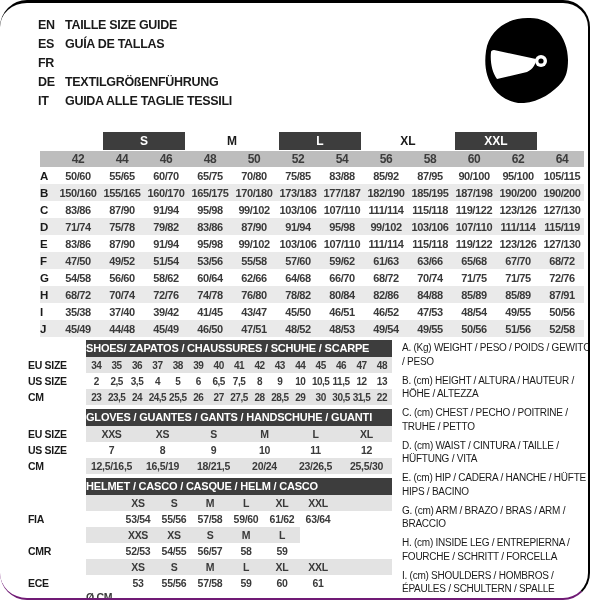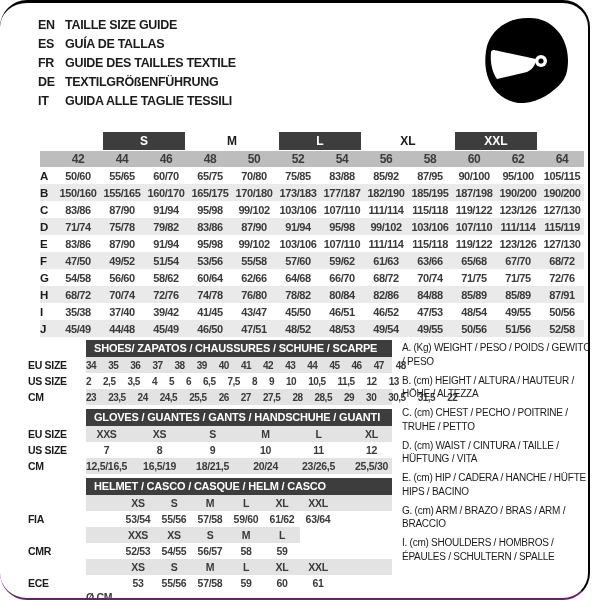--- a/index.html
+++ b/index.html
@@ -31,23 +31,23 @@
   .gseg{flex:none;display:flex;align-items:center;justify-content:center;
         font-size:12px;color:var(--ink);height:18px;}
   .gseg.dark{background:var(--dark);color:#fff;margin:0 3px;}
   .bandrow{background:var(--band);height:16px;font-size:12px;letter-spacing:-0.3px;}
   .bandrow .mcell{color:#3c3c3c;}
 
   
   .block{position:absolute;left:28px;display:grid;grid-template-columns:58px 306px;
          font-weight:bold;color:var(--txt);}
   .bar{grid-column:2;height:17px;line-height:17px;background:var(--dark);color:#fff;
-       font-size:11px;letter-spacing:-0.2px;padding-left:8px;white-space:nowrap;overflow:hidden;}
+       font-size:11px;letter-spacing:-0.2px;padding-left:0;white-space:nowrap;overflow:hidden;}
   .rowlabel{font-size:10.5px;color:var(--ink);line-height:16px;letter-spacing:-0.3px;}
-  .cells{display:flex;height:16px;align-items:center;gap:12px;}
+  .cells{display:flex;height:16px;align-items:center;}
   .cells.gray{background:var(--subrow);}
   .cell{flex:1;text-align:center;font-size:10px;letter-spacing:-0.5px;white-space:nowrap;}
   .gloves .cell{font-size:10.5px;letter-spacing:-0.3px;}
 
   
   .hrow{display:flex;height:16px;align-items:center;}
   .hband{display:flex;height:16px;align-items:center;background:var(--subrow);}
   .hunit{width:34px;text-align:left;font-size:10.5px;letter-spacing:-0.3px;flex:none;margin-top:28px;}
   .hcell{width:36px;text-align:center;font-size:10.5px;letter-spacing:-0.3px;flex:none;white-space:nowrap;}
 
@@ -65,21 +65,20 @@
       <div class="lrow">
      <span class="lcode">EN</span>
      <span class="ltext">TAILLE SIZE GUIDE</span>
    </div>
       <div class="lrow">
      <span class="lcode">ES</span>
      <span class="ltext">GUÍA DE TALLAS</span>
    </div>
       <div class="lrow">
      <span class="lcode">FR</span>
-     <span class="ltext">GUIDE DES TAILLES TEXTILE</span>
    </div>
       <div class="lrow">
      <span class="lcode">DE</span>
      <span class="ltext">TEXTILGRÖßENFÜHRUNG</span>
    </div>
       <div class="lrow">
      <span class="lcode">IT</span>
      <span class="ltext">GUIDA ALLE TAGLIE TESSILI</span>
    </div>
     </div>
@@ -427,16 +426,17 @@
       </div>
     </div>
 
   <div class="legend">
       <div class="litem">A. (Kg) WEIGHT / PESO / POIDS / GEWITCH / PESO</div>
       <div class="litem">B. (cm) HEIGHT / ALTURA / HAUTEUR / HÖHE / ALTEZZA</div>
       <div class="litem">C. (cm) CHEST / PECHO / POITRINE / TRUHE / PETTO</div>
       <div class="litem">D. (cm) WAIST / CINTURA / TAILLE / HÜFTUNG / VITA</div>
       <div class="litem">E. (cm) HIP / CADERA / HANCHE / HÜFTE / HIPS /  BACINO</div>
       <div class="litem">G. (cm) ARM  / BRAZO / BRAS / ARM / BRACCIO</div>
+      <div class="litem">H. (cm) INSIDE LEG / ENTREPIERNA / FOURCHE / SCHRITT / FORCELLA</div>
       <div class="litem">I.  (cm) SHOULDERS / HOMBROS / ÉPAULES / SCHULTERN / SPALLE</div>
     </div>
 
 </div>
 
 </body></html>

